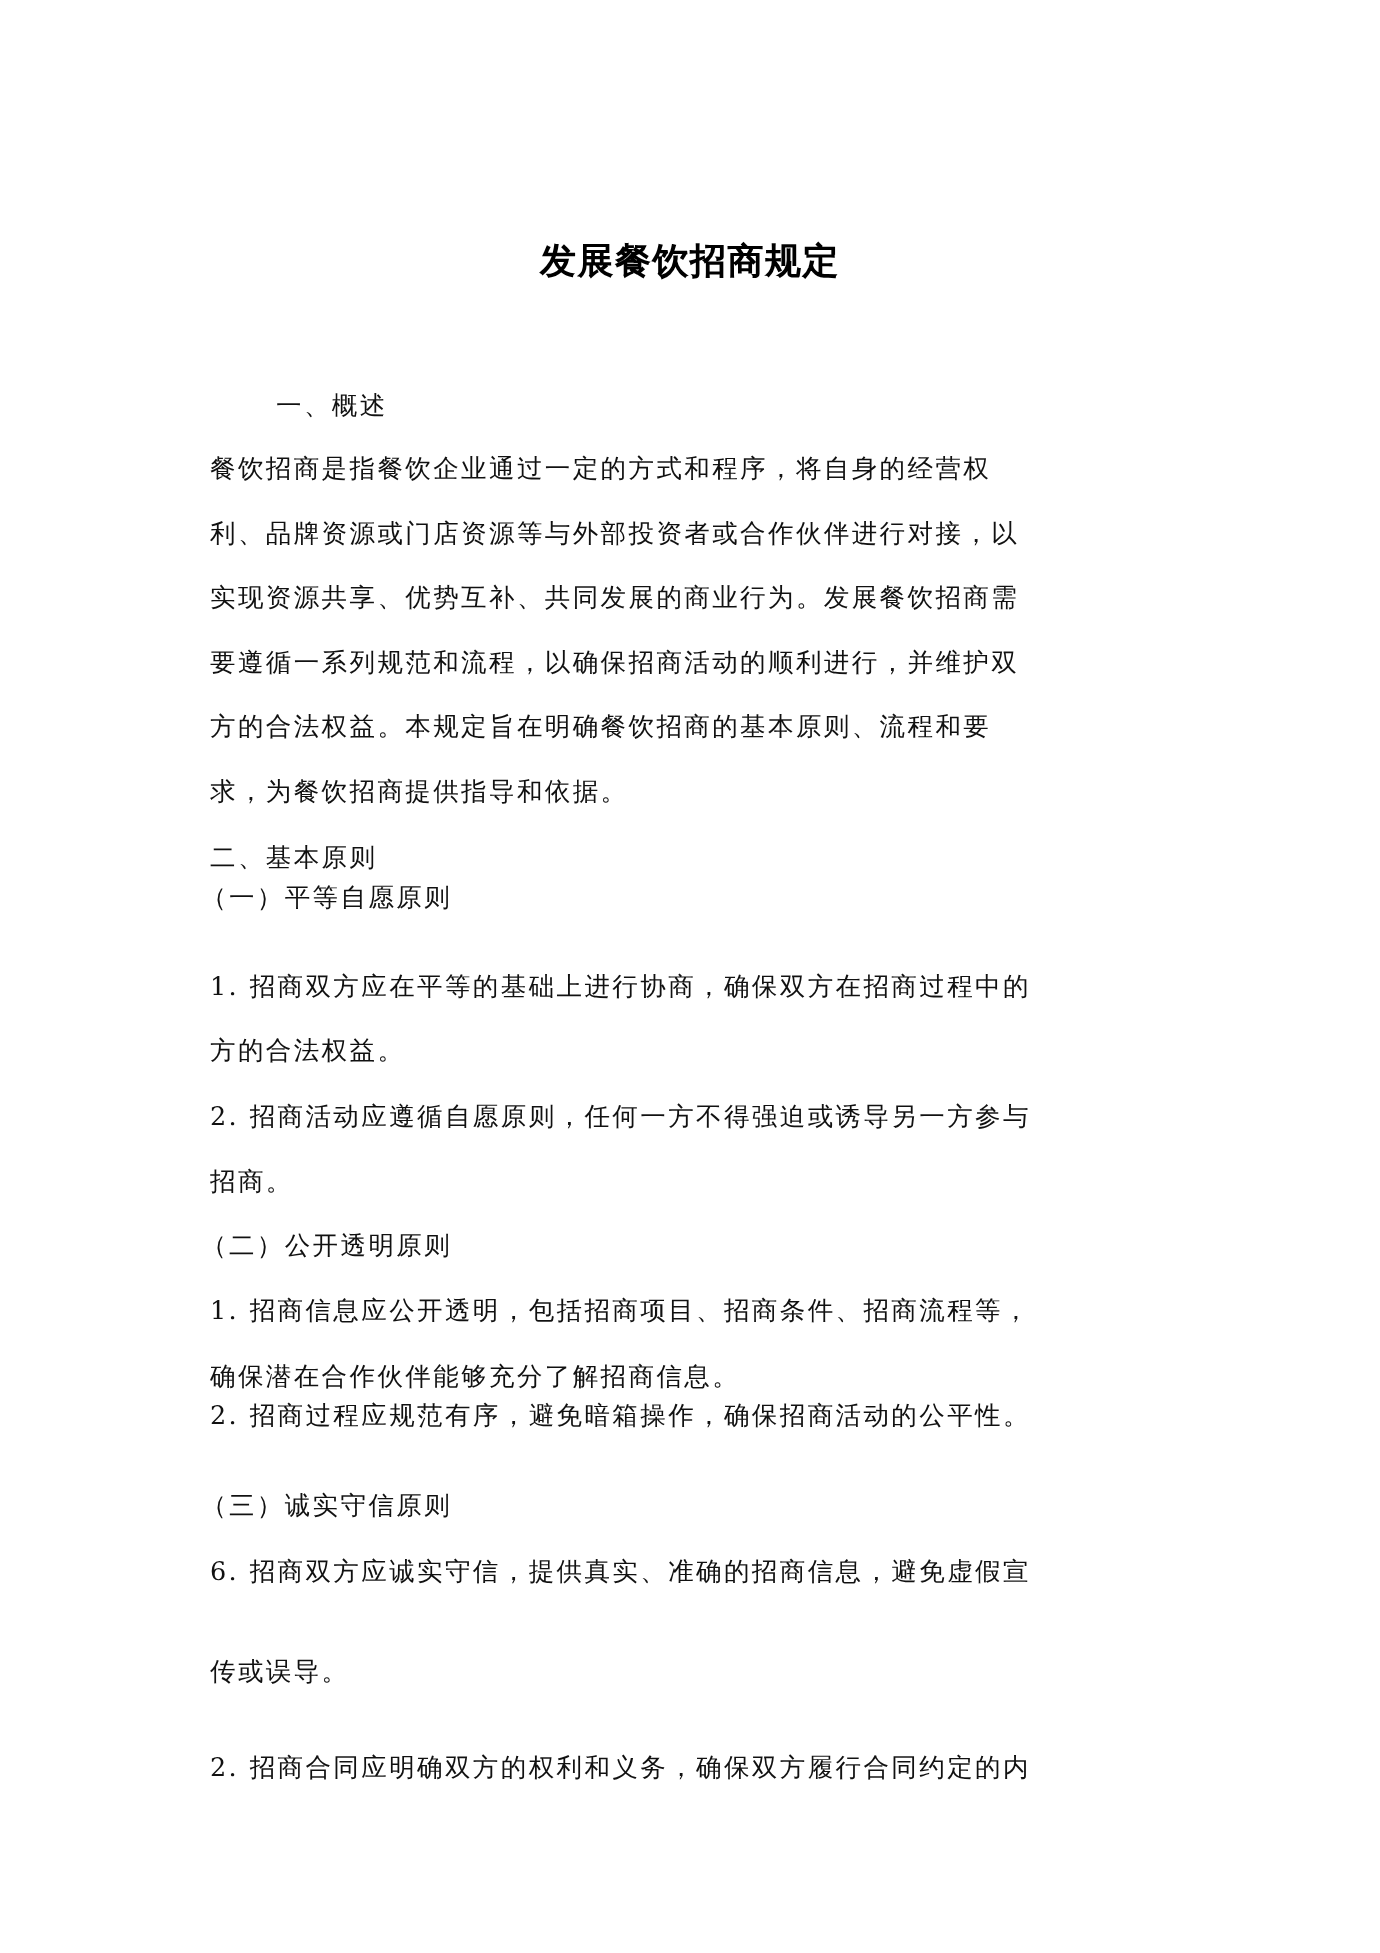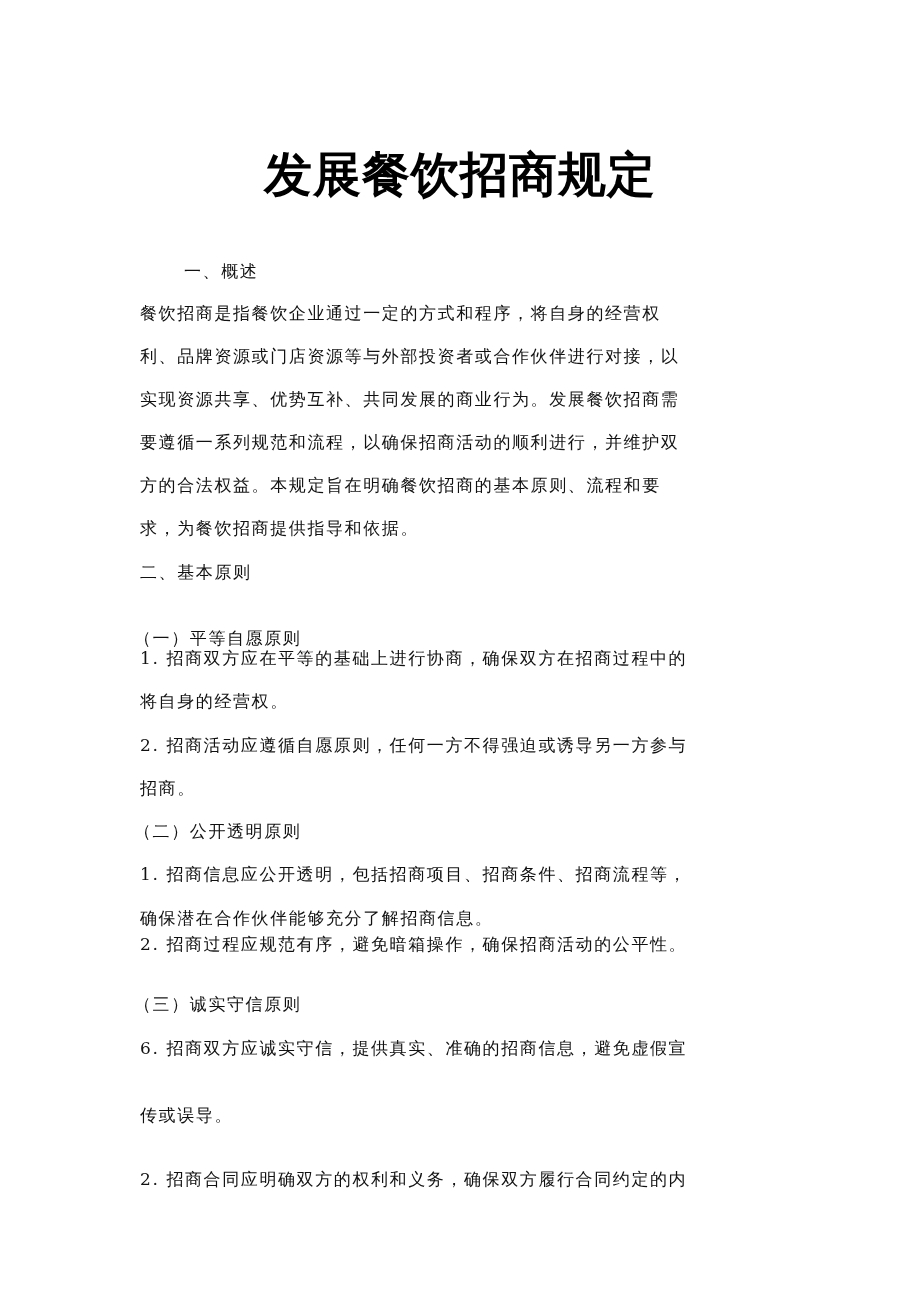--- a/index.html
+++ b/index.html
@@ -1,41 +1,41 @@
 <!DOCTYPE html>
 <html><head>
 <meta charset="utf-8">
 <style>
   html, body { margin:0; padding:0; background:#ffffff; }
   body { width:920px; height:1302px; position:relative; overflow:hidden;
          font-family: "DejaVu Serif", "Liberation Serif", serif; color:#111; }
   .title { position:absolute; top:148px; left:0; width:920px; text-align:center;
-           font-family:"DejaVu Sans","Liberation Sans",sans-serif; font-size:48px;
+           font-family:"DejaVu Sans","Liberation Sans",sans-serif; font-size:24px;
            font-weight:bold; letter-spacing:1px; color:#000; line-height:52px; }
   .line { position:absolute; left:140px; width:650px; font-size:17px; line-height:30px;
           white-space:nowrap; letter-spacing:1.6px; }
   .indent { left:184px; }
   .paren { left:134px; }
 </style>
 </head>
 <body>
 
 <div class="title">发展餐饮招商规定</div>
 
 <div class="line indent" style="top:256px">一、概述</div>
 <div class="line" style="top:298px">餐饮招商是指餐饮企业通过一定的方式和程序，将自身的经营权</div>
 <div class="line" style="top:341px">利、品牌资源或门店资源等与外部投资者或合作伙伴进行对接，以</div>
 <div class="line" style="top:384px">实现资源共享、优势互补、共同发展的商业行为。发展餐饮招商需</div>
 <div class="line" style="top:427px">要遵循一系列规范和流程，以确保招商活动的顺利进行，并维护双</div>
 <div class="line" style="top:470px">方的合法权益。本规定旨在明确餐饮招商的基本原则、流程和要</div>
 <div class="line" style="top:513px">求，为餐饮招商提供指导和依据。</div>
 <div class="line" style="top:557px">二、基本原则</div>
-<div class="line paren" style="top:623px">（一）平等自愿原则</div>
+<div class="line paren" style="top:584px">（一）平等自愿原则</div>
 <div class="line" style="top:643px">1. 招商双方应在平等的基础上进行协商，确保双方在招商过程中的</div>
-<div class="line" style="top:686px">将自身的经营权。</div>
+<div class="line" style="top:686px">方的合法权益。</div>
 <div class="line" style="top:730px">2. 招商活动应遵循自愿原则，任何一方不得强迫或诱导另一方参与</div>
 <div class="line" style="top:773px">招商。</div>
 <div class="line paren" style="top:816px">（二）公开透明原则</div>
 <div class="line" style="top:859px">1. 招商信息应公开透明，包括招商项目、招商条件、招商流程等，</div>
 <div class="line" style="top:903px">确保潜在合作伙伴能够充分了解招商信息。</div>
 <div class="line" style="top:929px">2. 招商过程应规范有序，避免暗箱操作，确保招商活动的公平性。</div>
 <div class="line paren" style="top:989px">（三）诚实守信原则</div>
 <div class="line" style="top:1033px">6. 招商双方应诚实守信，提供真实、准确的招商信息，避免虚假宣</div>
 <div class="line" style="top:1100px">传或误导。</div>
 <div class="line" style="top:1164px">2. 招商合同应明确双方的权利和义务，确保双方履行合同约定的内</div>

